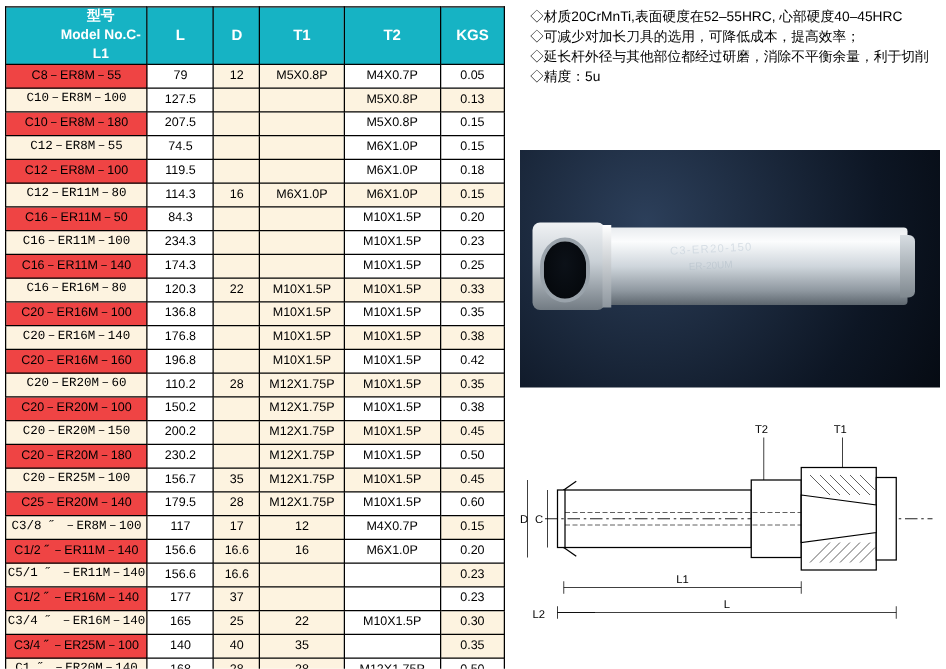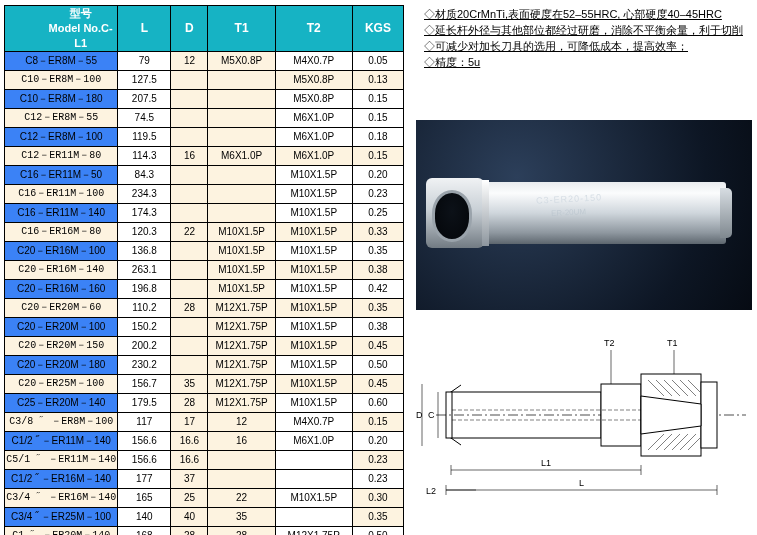--- a/index.html
+++ b/index.html
@@ -27,35 +27,35 @@
   }
   #spec-table thead th{
     background:#16b3c4;
     color:#fff;
     font-weight:bold;
     font-size:12px;
     height:36px;
     line-height:15px;
   }
   #spec-table thead th .sub{font-size:11px;display:block;padding-left:39px;}
-  .c-model{width:112px;text-align:center;background:#3b82f6;}
+  .c-model{width:112px;text-align:center;background:#ef4444;}
   .c-l{width:52px;background:#ffffff;}
   .c-d{width:36px;background:#fdf3e0;}
   .c-t1{width:66px;background:#fdf3e0;}
   .c-t2{width:76px;background:#ffffff;}
   .c-kgs{width:50px;background:#ffffff;}
   .hl-model{background:#fdf3e0;font-family:Liberation Mono, monospace;}
   .hl-kgs{background:#fdf3e0;}
   .hl-t2{background:#fdf3e0;}
   
   #notes{
     position:absolute;left:424px;top:6px;width:330px;
     font-size:11px;line-height:16px;color:#000;
   }
-  #notes div{white-space:nowrap;text-decoration:underline;}
+  #notes div{white-space:nowrap;}
   
   #photo{
     position:absolute;left:416px;top:120px;width:336px;height:190px;
     background:radial-gradient(circle at 30% 30%, #2c3f5a 0%, #0d1624 70%, #060b13 100%);
   }
   .tool-body{
     position:absolute;left:40px;top:62px;width:270px;height:62px;
     background:linear-gradient(180deg,#e9ecef 0%,#fbfcfd 18%,#cfd6dc 50%,#8e979f 82%,#5d666e 100%);
     border-radius:3px;
   }
@@ -194,21 +194,21 @@
       <tr>
         <td class="c-model">C20－ER16M－100</td>
         <td class="c-l">136.8</td>
         <td class="c-d"></td>
         <td class="c-t1">M10X1.5P</td>
         <td class="c-t2">M10X1.5P</td>
         <td class="c-kgs">0.35</td>
       </tr>
       <tr>
         <td class="c-model hl-model">C20－ER16M－140</td>
-        <td class="c-l">263.1</td>
+        <td class="c-l">176.8</td>
         <td class="c-d"></td>
         <td class="c-t1">M10X1.5P</td>
         <td class="c-t2 hl-t2">M10X1.5P</td>
         <td class="c-kgs hl-kgs">0.38</td>
       </tr>
       <tr>
         <td class="c-model">C20－ER16M－160</td>
         <td class="c-l">196.8</td>
         <td class="c-d"></td>
         <td class="c-t1">M10X1.5P</td>
@@ -317,22 +317,22 @@
         <td class="c-d">28</td>
         <td class="c-t1">28</td>
         <td class="c-t2">M12X1.75P</td>
         <td class="c-kgs">0.50</td>
       </tr>
     </tbody>
 </table>
 
 <div id="notes">
   <div>◇材质20CrMnTi,表面硬度在52–55HRC, 心部硬度40–45HRC</div>
+  <div>◇可减少对加长刀具的选用，可降低成本，提高效率；</div>
   <div>◇延长杆外径与其他部位都经过研磨，消除不平衡余量，利于切削</div>
-  <div>◇可减少对加长刀具的选用，可降低成本，提高效率；</div>
   <div>◇精度：5u</div>
 </div>
 
 <div id="photo">
   <div class="tool-body"></div>
   <div class="tool-head"></div>
   <div class="tool-ring"></div>
   <div class="tool-bore"></div>
   <div class="tool-mark">C3-ER20-150</div>
   <div class="tool-mark2">ER-20UM</div>

